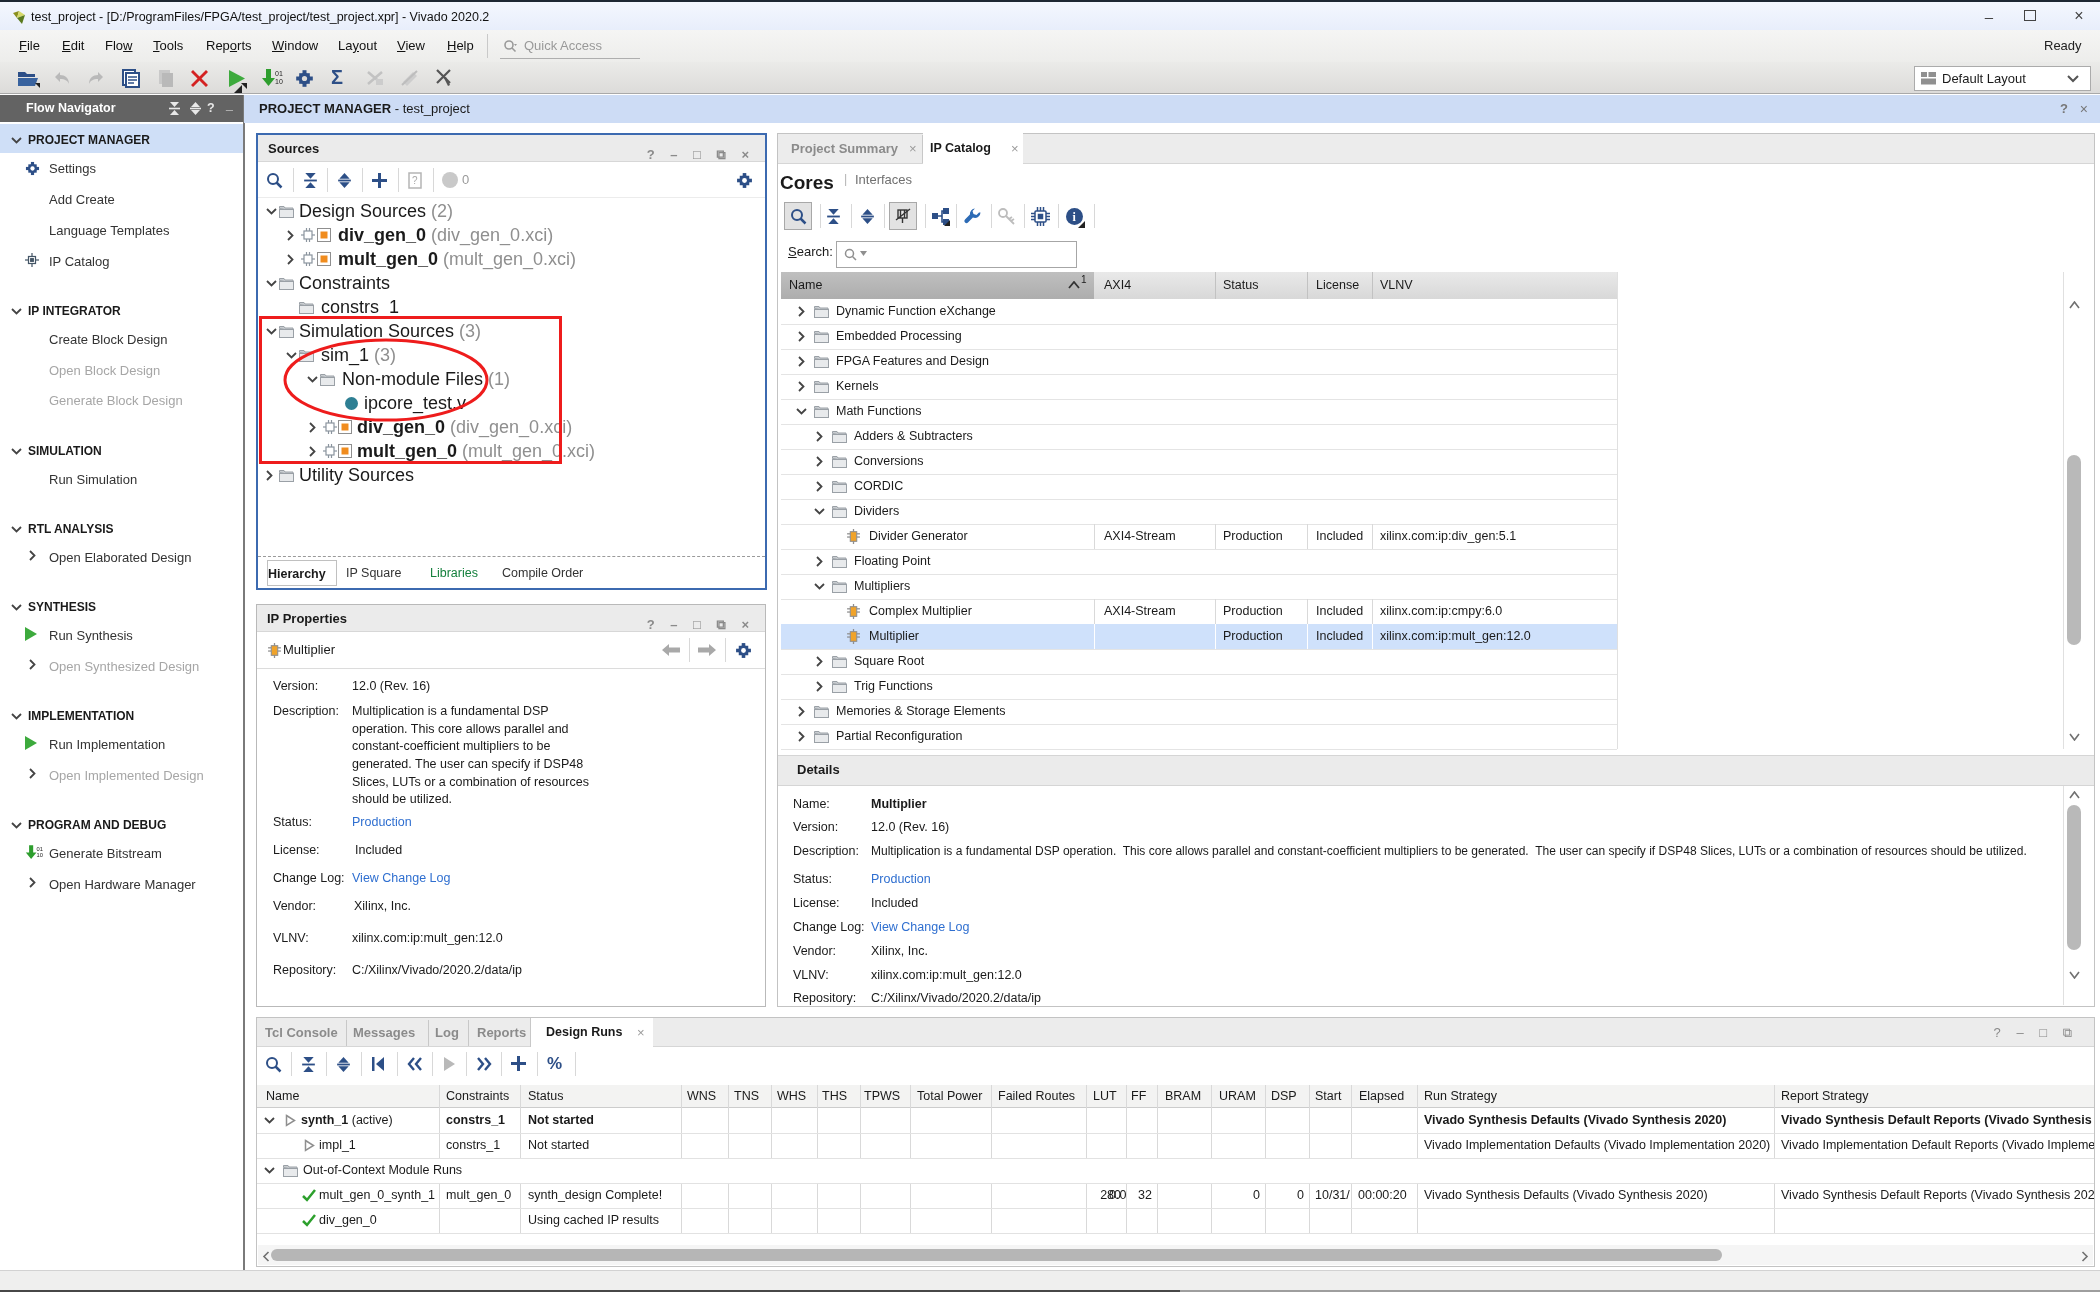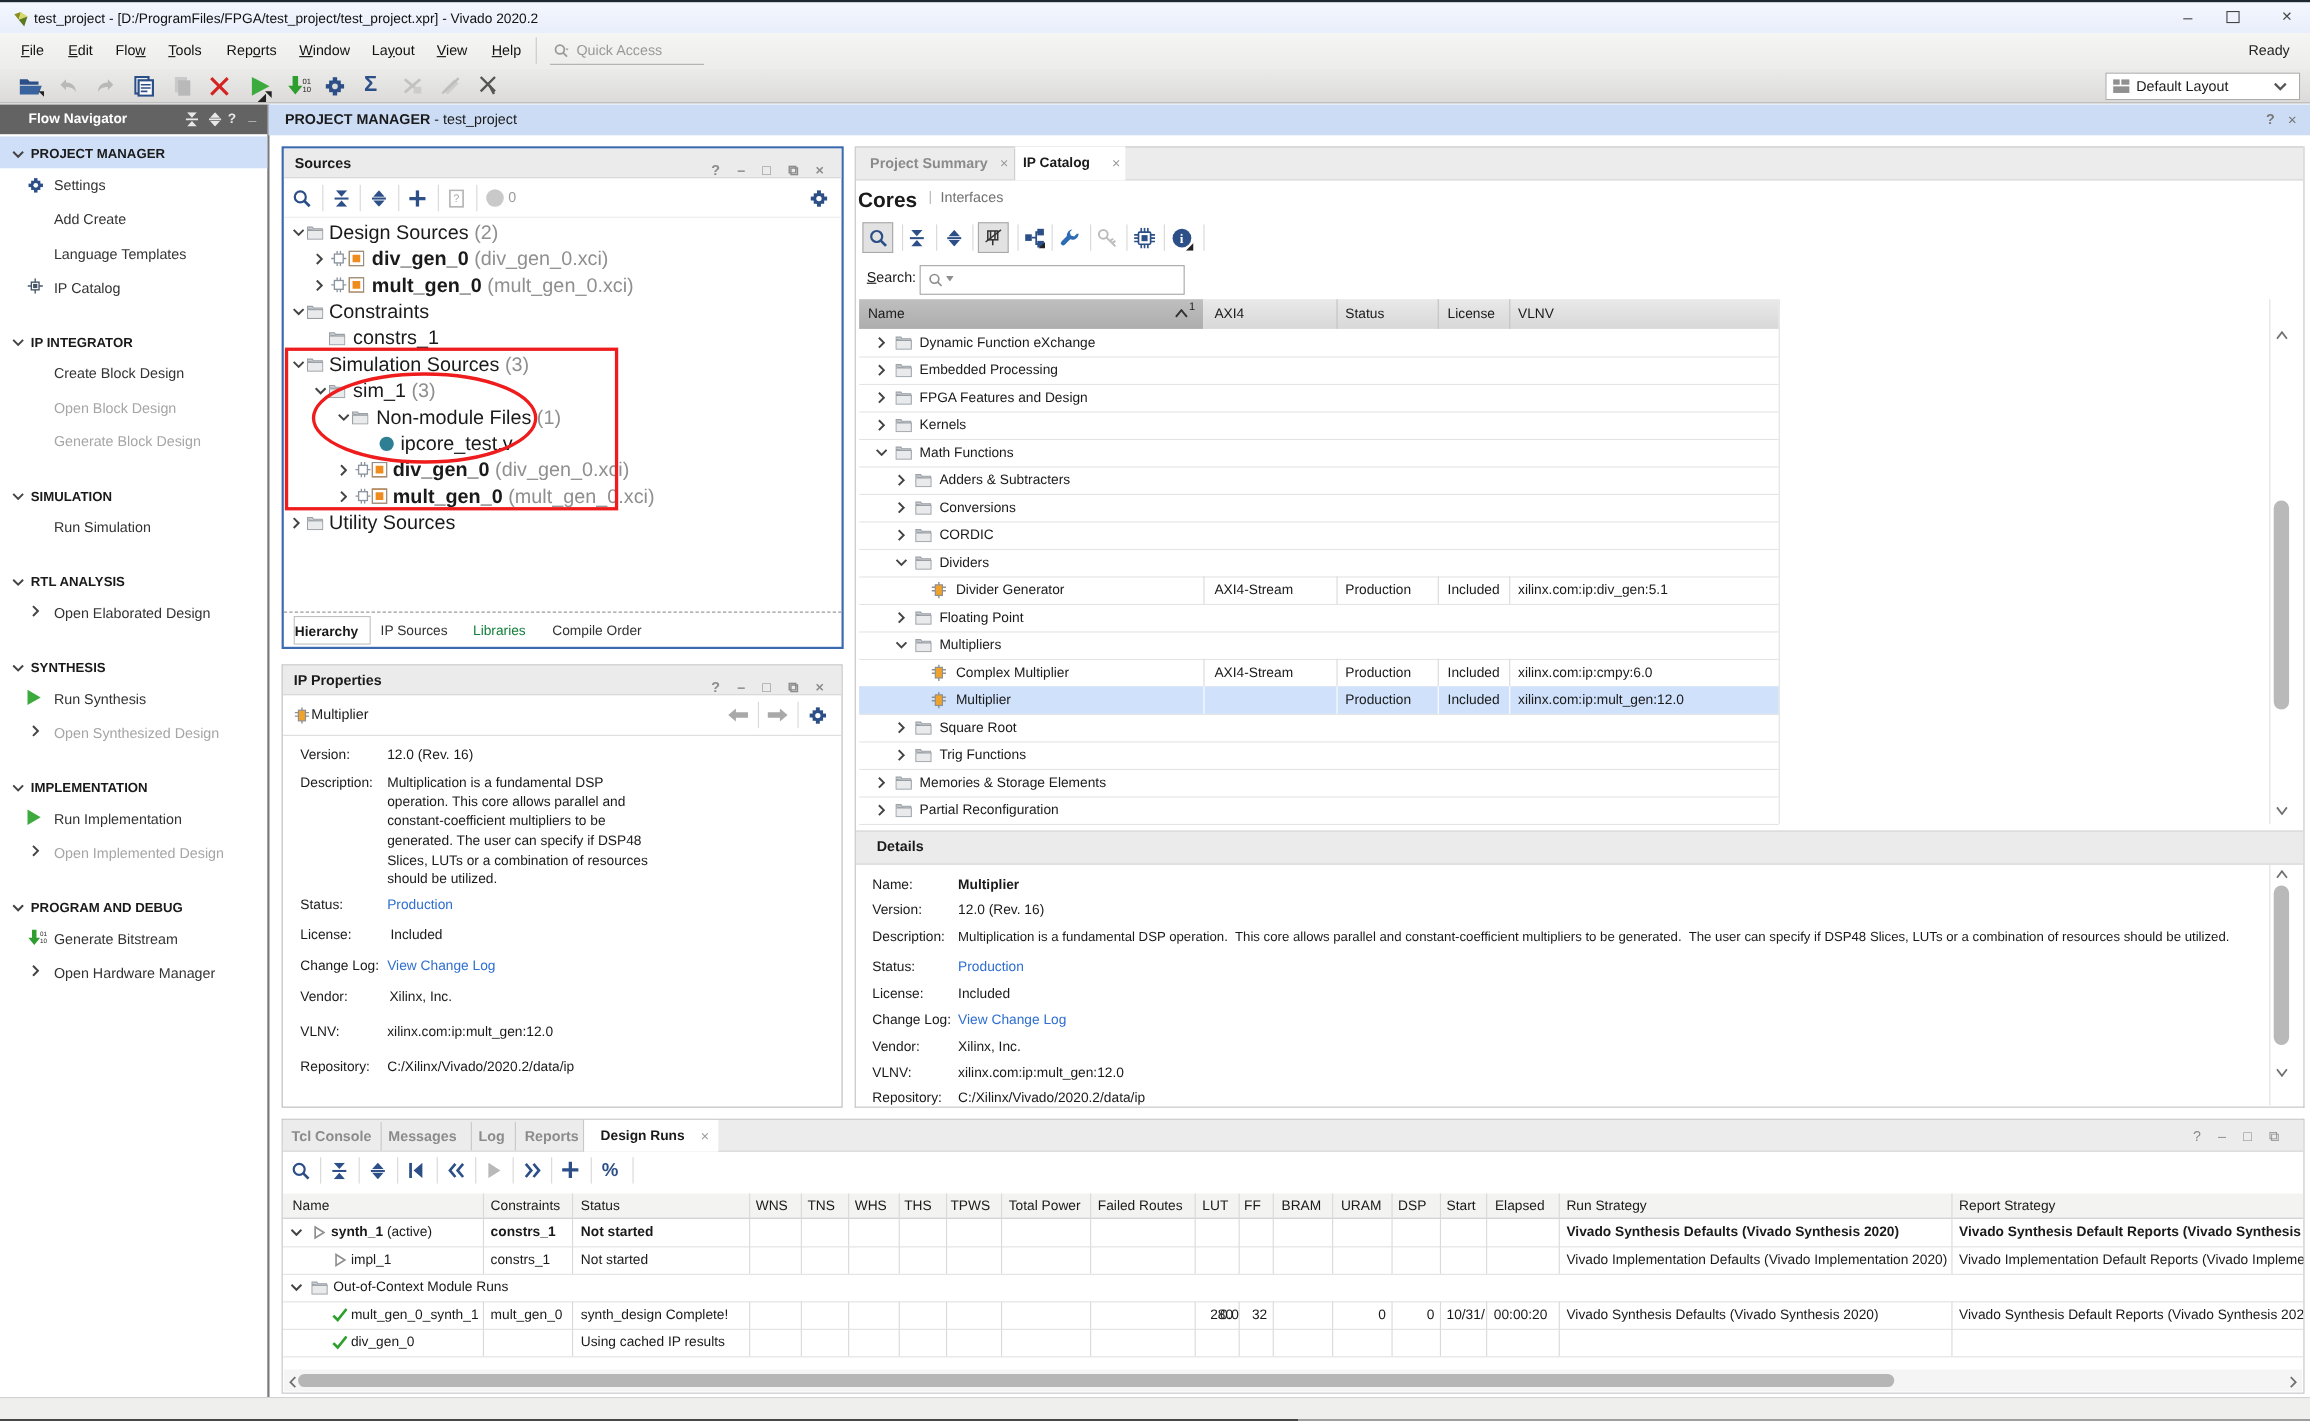--- a/index.html
+++ b/index.html
@@ -445,21 +445,21 @@
       </svg>
     <svg class="abs" style="left:21px;top:334px" width="15" height="13" viewBox="0 0 15 13">
         <path d="M.5 3.5 v-2 h4.5 l1 1.5 h8 v3 z" fill="#c9cdd1" stroke="#9aa0a6"></path>
         <rect x=".5" y="4.5" width="14" height="8" fill="#e8eaec" stroke="#9aa0a6"></rect>
       </svg>
     <div class="trow" style="left:41px;top:328px">Utility Sources</div>
   </div>
 
   <div class="abs" style="left:0;top:421px;width:507px;border-top:1px dashed #9a9a9a"></div>
   <div class="abs" style="left:9px;top:425px;width:70px;height:26px;background:#fff;border:1px solid #c0c0c0;font-weight:bold;text-align:left;line-height:26px;font-size:12.5px">Hierarchy</div>
-  <div class="abs" style="left:88px;top:425px;height:26px;line-height:26px;font-size:12.5px;color:#333">IP Sources</div>
+  <div class="abs" style="left:88px;top:425px;height:26px;line-height:26px;font-size:12.5px;color:#333">IP Square</div>
   <div class="abs" style="left:172px;top:425px;height:26px;line-height:26px;font-size:12.5px;color:#15803d">Libraries</div>
   <div class="abs" style="left:244px;top:425px;height:26px;line-height:26px;font-size:12.5px;color:#333">Compile Order</div>
 </div>
 <div id="ipprops" class="panel" style="left:256px;top:604px;width:510px;height:403px;border:1px solid #b9b9b9">
   <div class="phead" style="height:27px;line-height:27px"><span style="margin-left:10px">IP Properties</span>
     <span class="picons" style="top:6px">? – □ ⧉ ×</span>
   </div>
   <svg class="abs" style="left:10px;top:38px" width="15" height="15" viewBox="0 0 14 14">
       <g stroke="#8f8f8f" stroke-width="1.2">
         <line x1="7" y1="0" x2="7" y2="3"></line>

